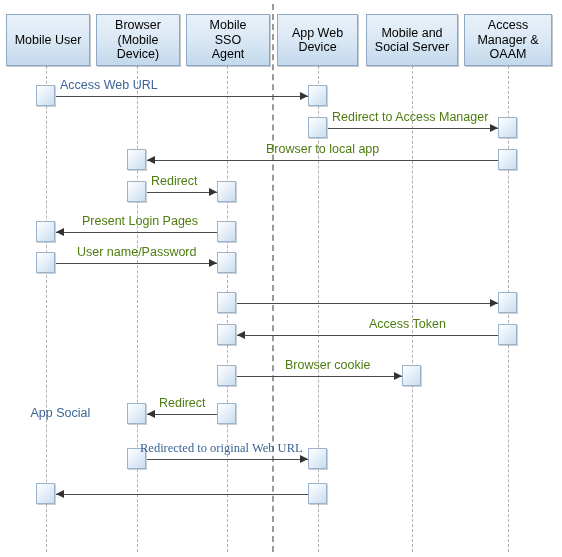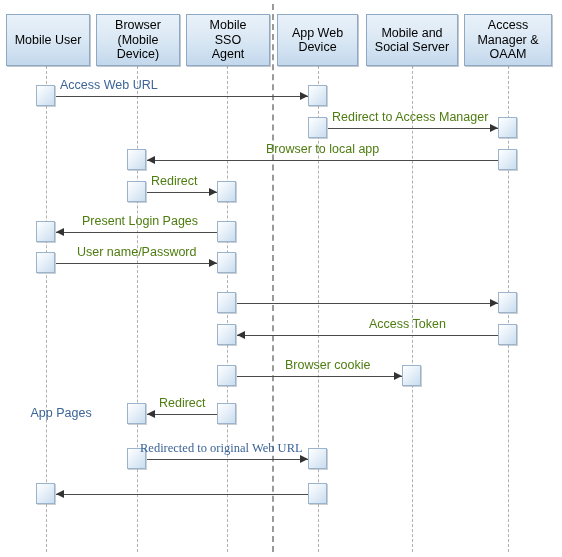--- a/index.html
+++ b/index.html
@@ -163,14 +163,14 @@
     <div class="msg-label" style="top: 397px; visibility: visible; left: 159px;">Redirect</div>
     <div class="activation" style="left: 127px; top: 448px;"></div>
     <div class="activation" style="left: 308px; top: 448px;"></div>
     <div class="msg-line" style="left: 147px; top: 459px; width: 161px;"></div>
     <div class="arrowhead right" style="top: 455px; left: 300px;"></div>
     <div class="msg-label blue" style="top: 442px; visibility: visible; left: 140px; font-family: Liberation Serif, serif;">Redirected to original Web URL</div>
     <div class="activation" style="left: 308px; top: 483px;"></div>
     <div class="activation" style="left: 36px; top: 483px;"></div>
     <div class="msg-line" style="left: 56px; top: 494px; width: 252px;"></div>
     <div class="arrowhead left" style="top: 490px; left: 56px;"></div>
-    <div class="side-label" style="left: 30.5px; top: 407px;">App Pages</div>
+    <div class="side-label" style="left: 30.5px; top: 407px;">App Social</div>
   </div>
 
 </body></html>

